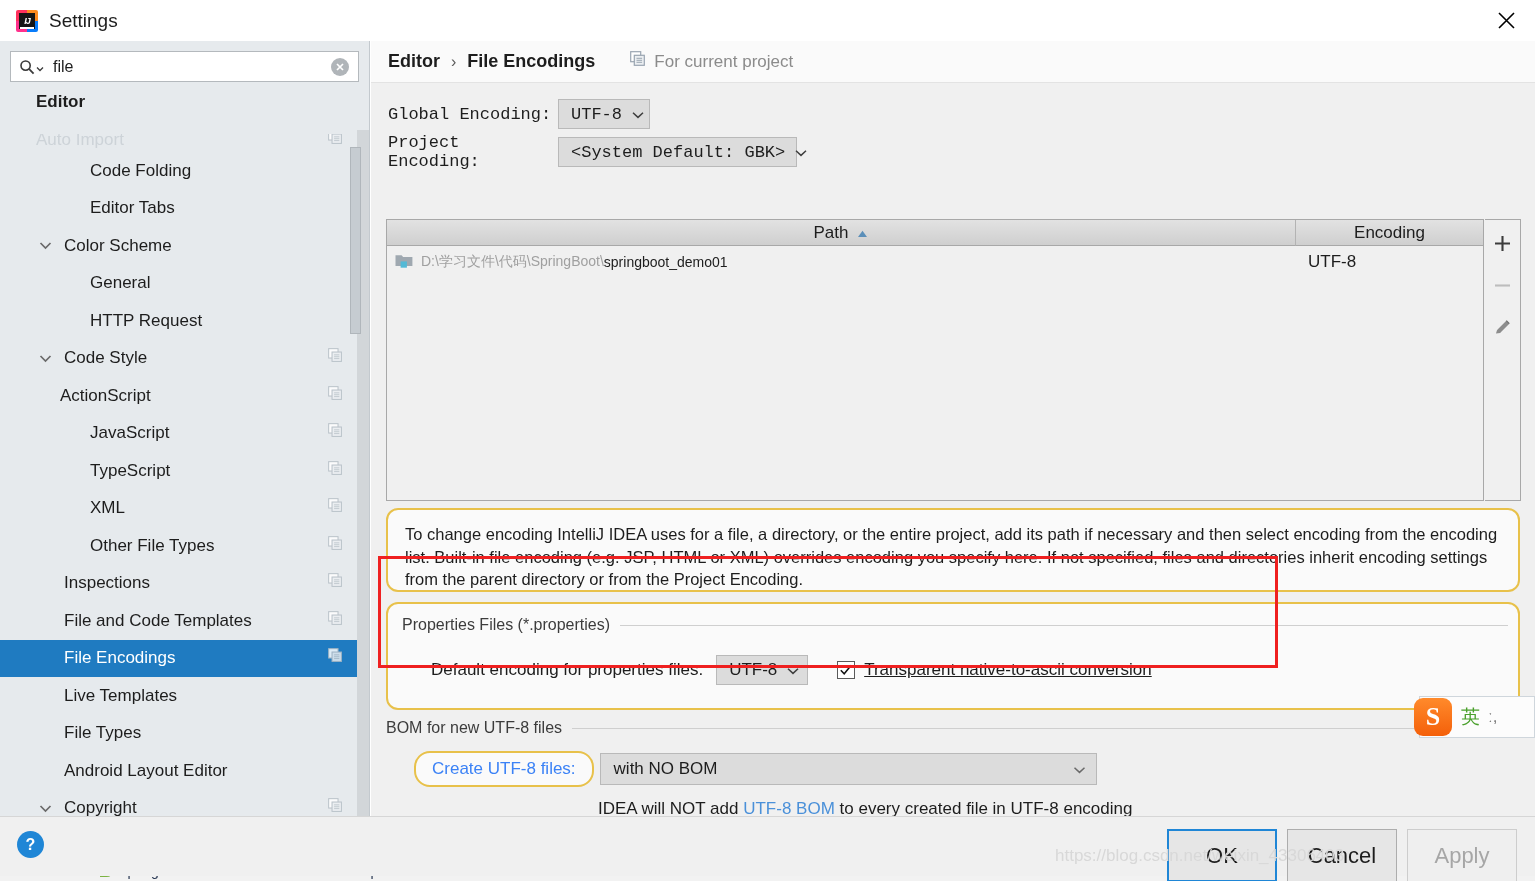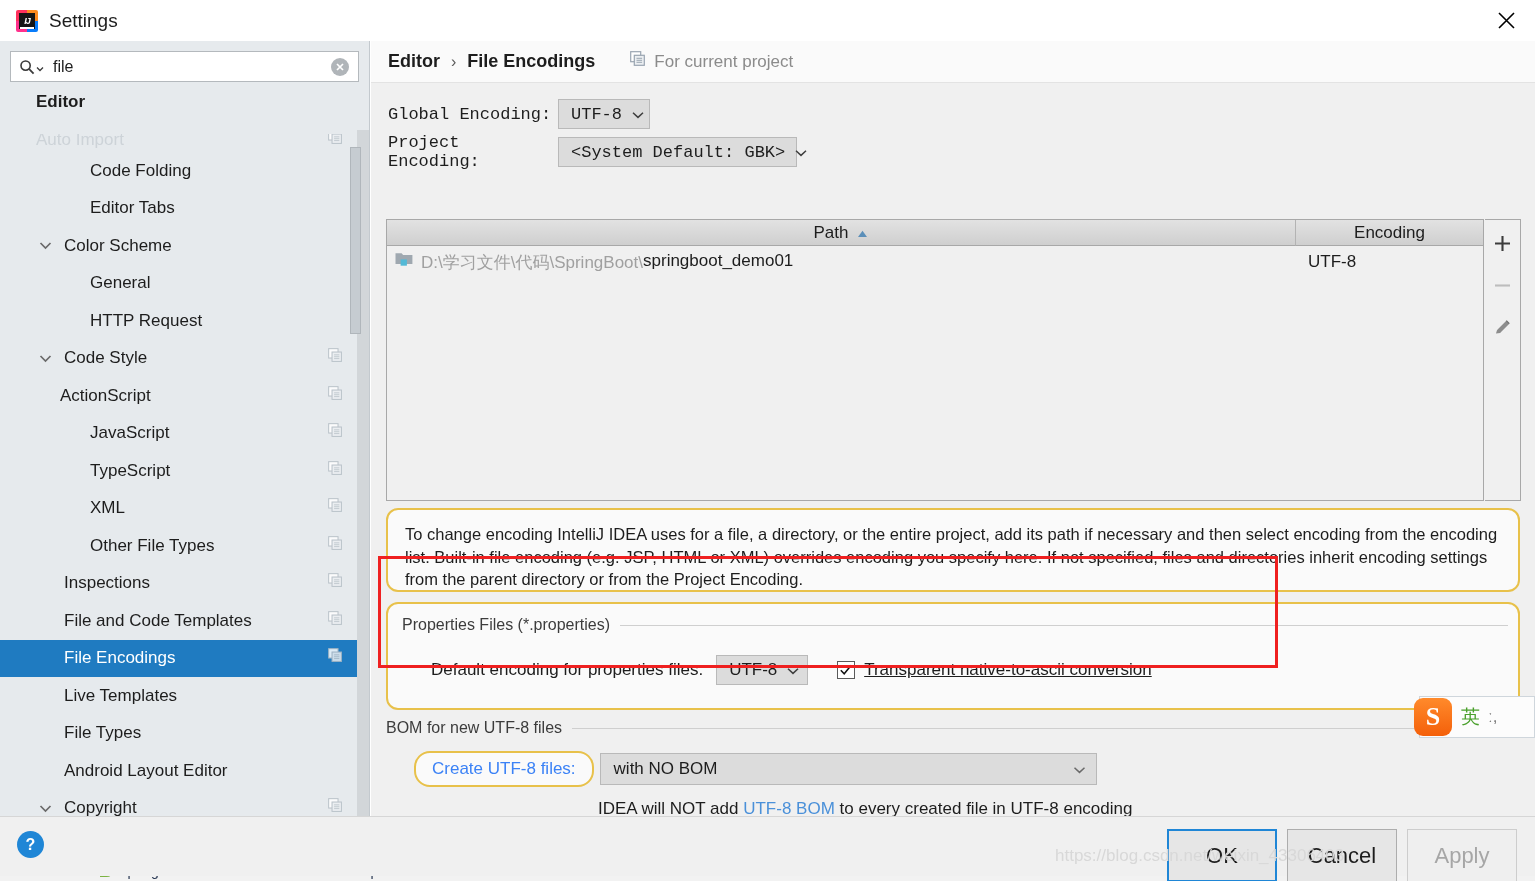--- a/index.html
+++ b/index.html
@@ -135,21 +135,21 @@
     background:linear-gradient(#e2e2e2,#cfcfcf);
     border-right:1px solid #b3b3b3; border-bottom:1px solid #a8a8a8;
     display:flex; align-items:center; justify-content:center;
     font-size:17px; color:#1d1d1d; cursor:pointer; position:relative;
   }
   .th.path { width:909px; }
   .th.enc { width:187px; border-right:none; }
   .sort-arrow { margin-left:9px; }
   .tbody { background:#f0f0f0; }
   .trow { display:flex; height:32px; align-items:center; }
-  .td-path { width:909px; display:flex; padding-left:8px; font-size:17px; }
+  .td-path { width:909px; display:flex; align-items:center; padding-left:8px; font-size:14px; }
   .td-enc  { width:187px; padding-left:12px; font-size:17px; color:#1d1d1d; }
   .path-dim { color:#a0a0a0; }
   .path-str { color:#1d1d1d; }
   .folder-ico { margin-right:8px; flex:0 0 auto; }
 
   .tbar {
     position:absolute; left:1114px; top:178px; width:36px; height:282px;
     border:1px solid #a8a8a8; border-left:none; background:#f0f0f0;
     display:flex; flex-direction:column; align-items:center; padding-top:8px; gap:12px;
   }

